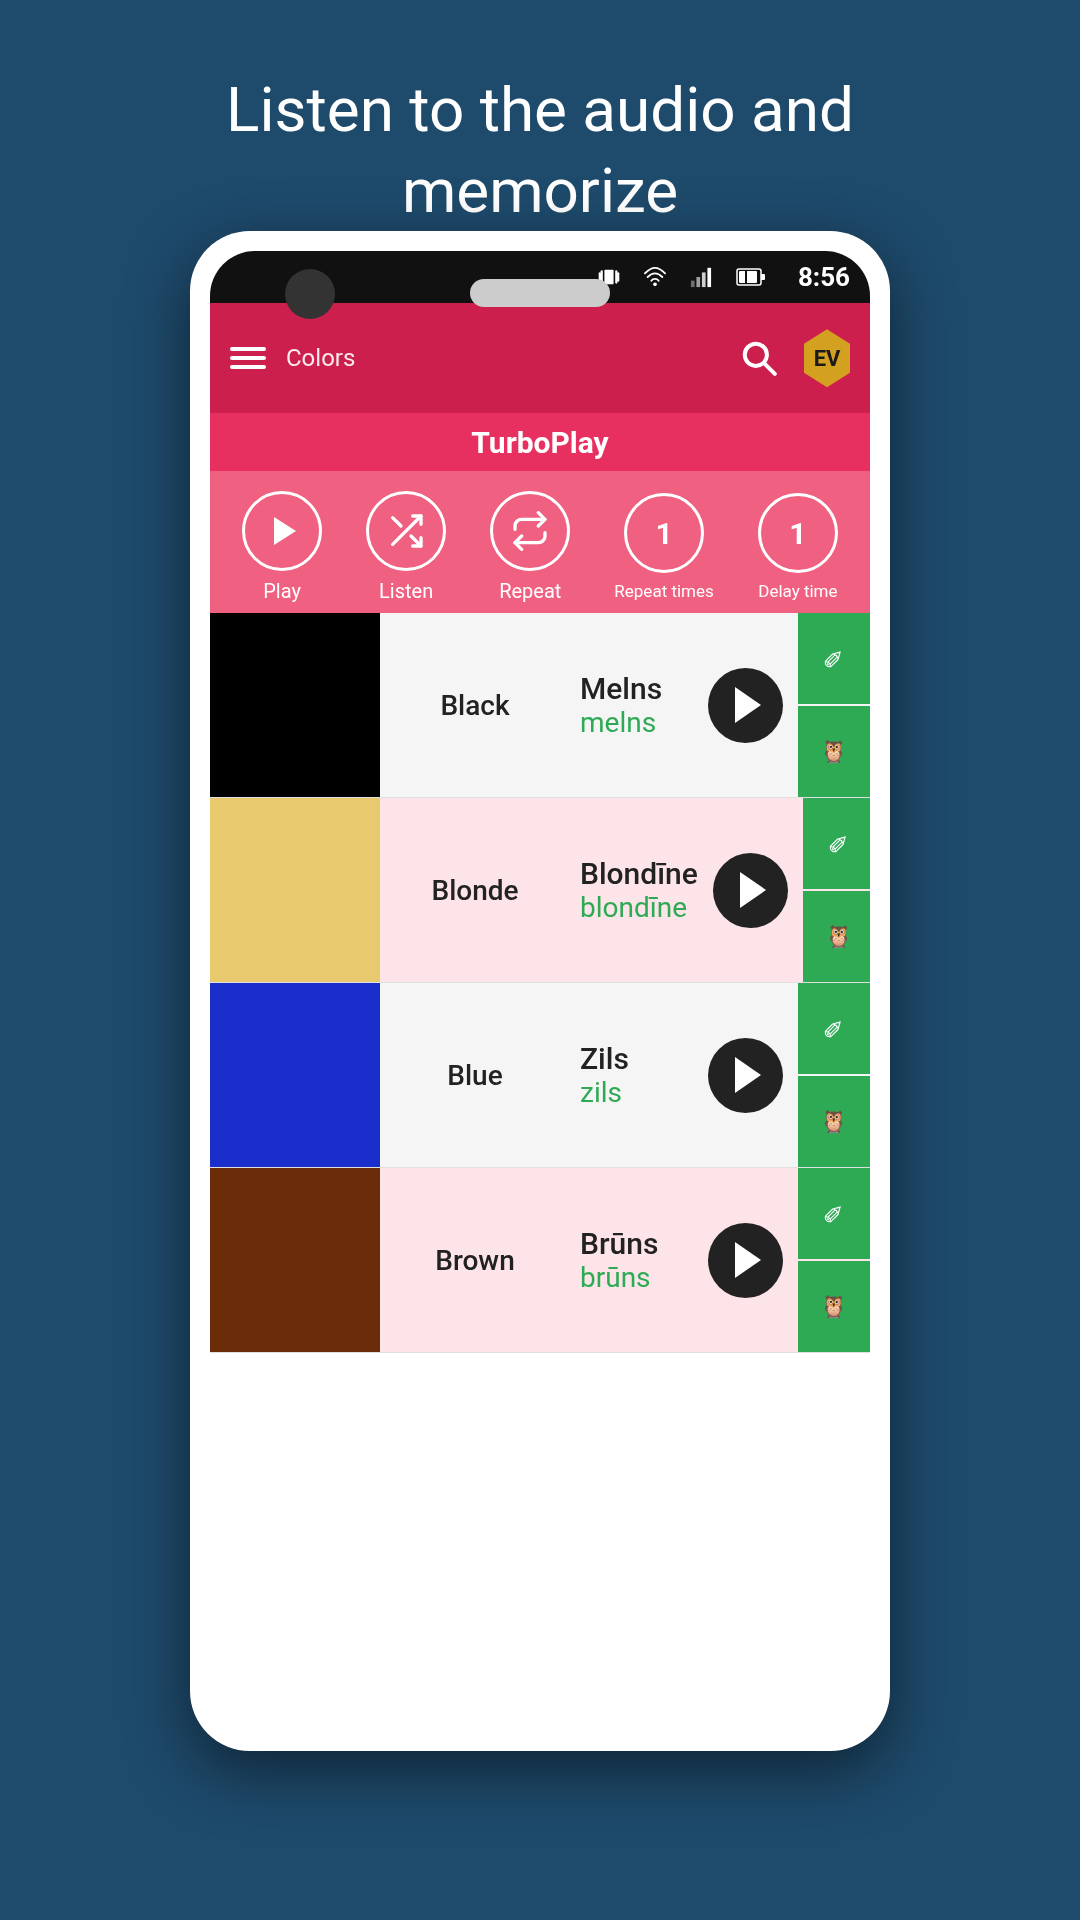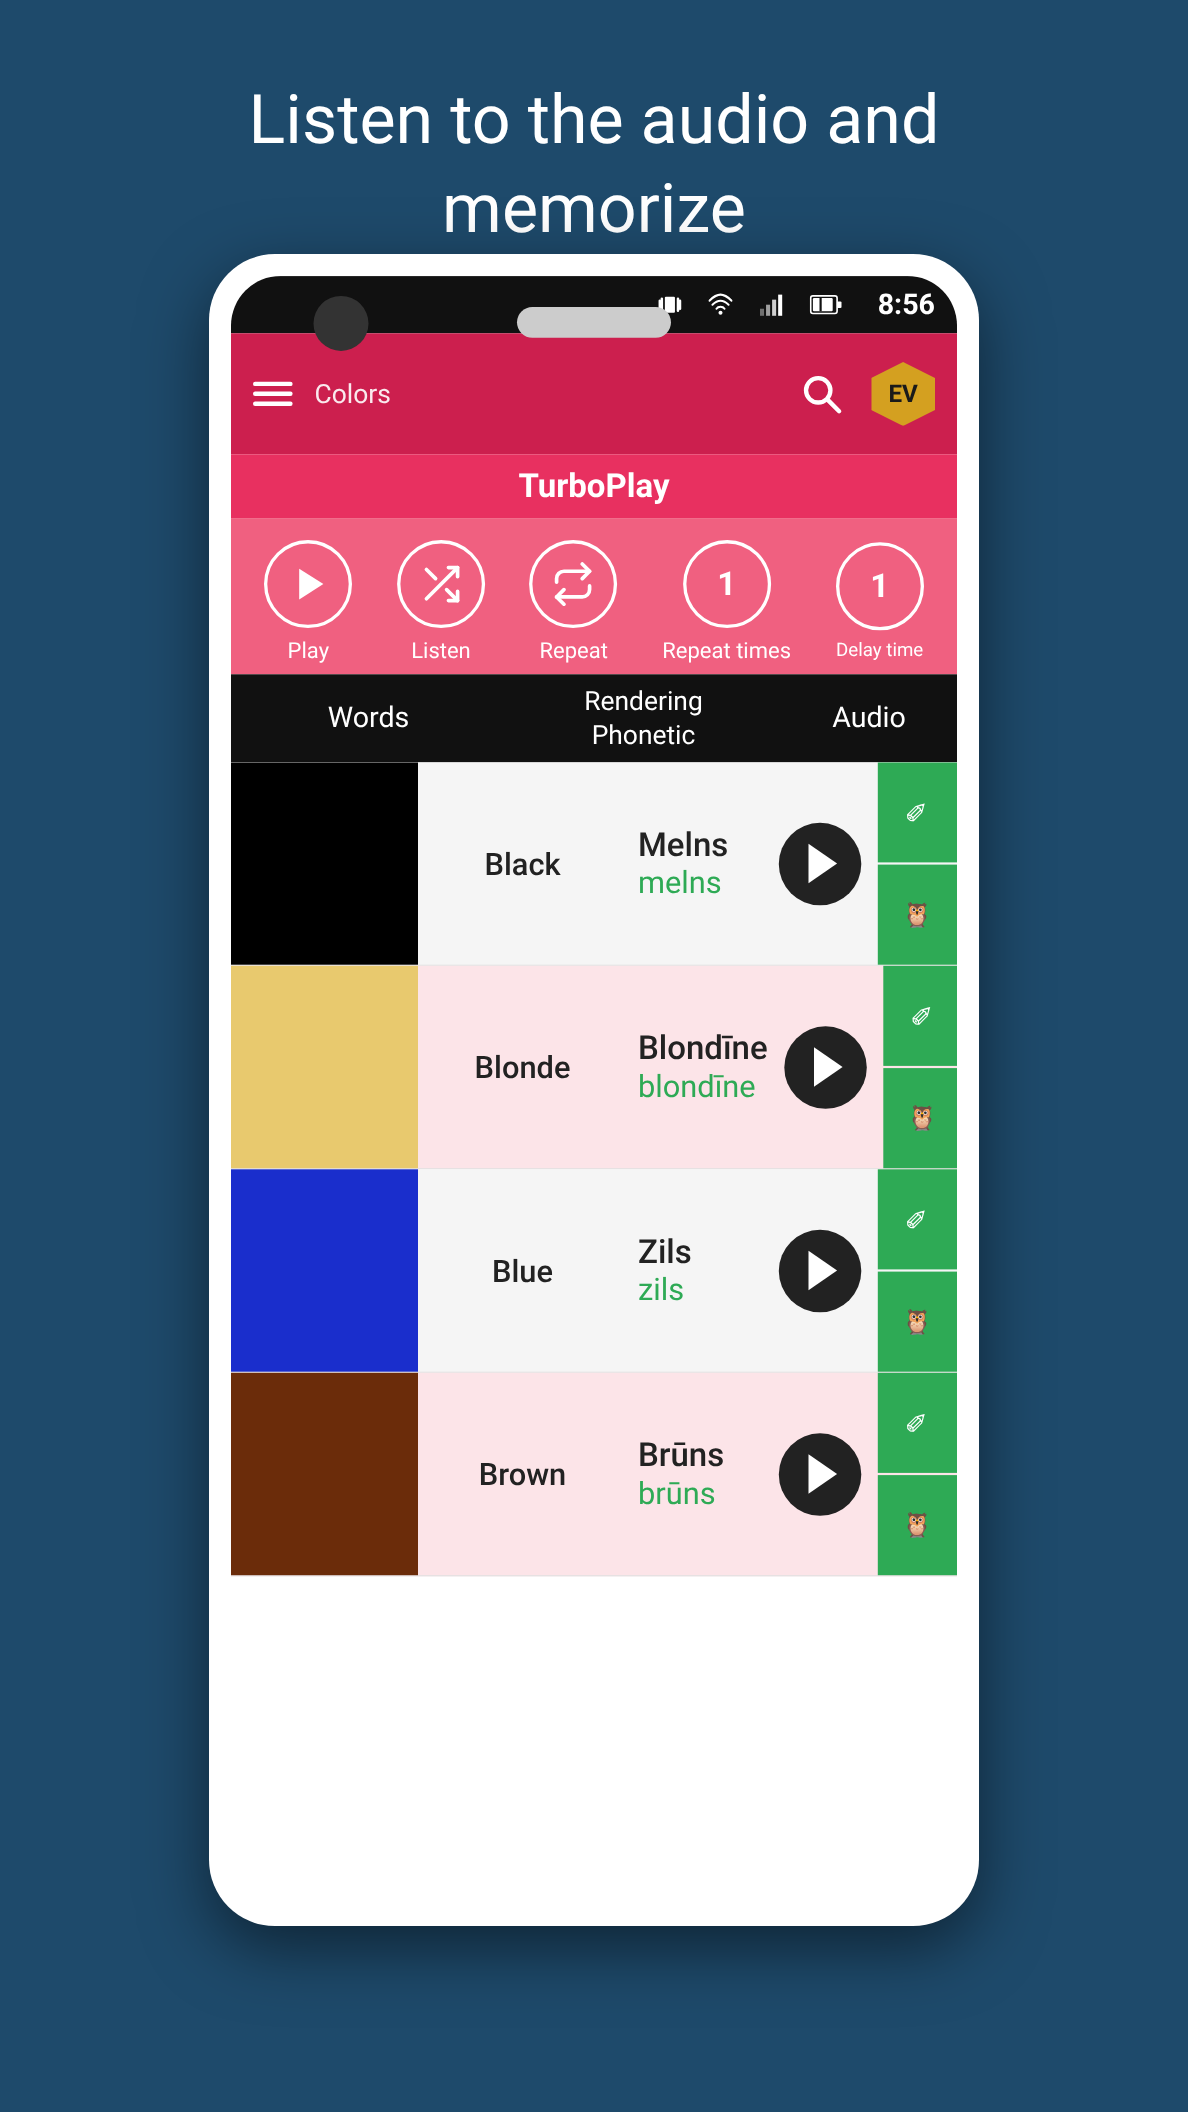--- a/index.html
+++ b/index.html
@@ -146,21 +146,21 @@
     .search-icon-btn {
       width: 50px;
       height: 50px;
       display: flex;
       align-items: center;
       justify-content: center;
       cursor: pointer;
     }
 
     .logo-badge {
-      width: 58px;
+      width: 46px;
       height: 58px;
       background: #d4a020;
       clip-path: polygon(50% 0%, 100% 25%, 100% 75%, 50% 100%, 0% 75%, 0% 25%);
       display: flex;
       align-items: center;
       justify-content: center;
       cursor: pointer;
     }
 
     
@@ -452,36 +452,31 @@
             <path d="M21 13v2a4 4 0 0 1-4 4H3" stroke="white" stroke-width="2" fill="none" stroke-linecap="round"></path>
           </svg>
         </div>
         <span class="control-label">Repeat</span>
       </div>
 
       <div class="control-item">
         <div class="control-circle">
           <span style="color:white;font-size:30px;font-weight:bold;">1</span>
         </div>
-        <span class="control-label" style="font-size:20px;text-align:right;">Repeat times</span>
+        <span class="control-label" style="font-size:17px;text-align:right;">Repeat times</span>
       </div>
 
       <div class="control-item">
         <div class="control-circle">
           <span style="color:white;font-size:30px;font-weight:bold;">1</span>
         </div>
         <span class="control-label" style="font-size:17px;text-align:center;">Delay time</span>
       </div>
     </div>
 
-    <div class="column-headers">
-      <div class="col-words">Words</div>
-      <div class="col-rendering">Rendering<br>Phonetic</div>
-      <div class="col-audio">Audio</div>
-    </div>
 
     <div class="word-list">
 
       <div class="word-row bg-white">
         <div class="color-swatch" style="background:#000000;"></div>
         <div class="word-name">Black</div>
         <div class="word-translation">
           <span class="translation-main">Melns</span>
           <span class="translation-phonetic">melns</span>
         </div>

